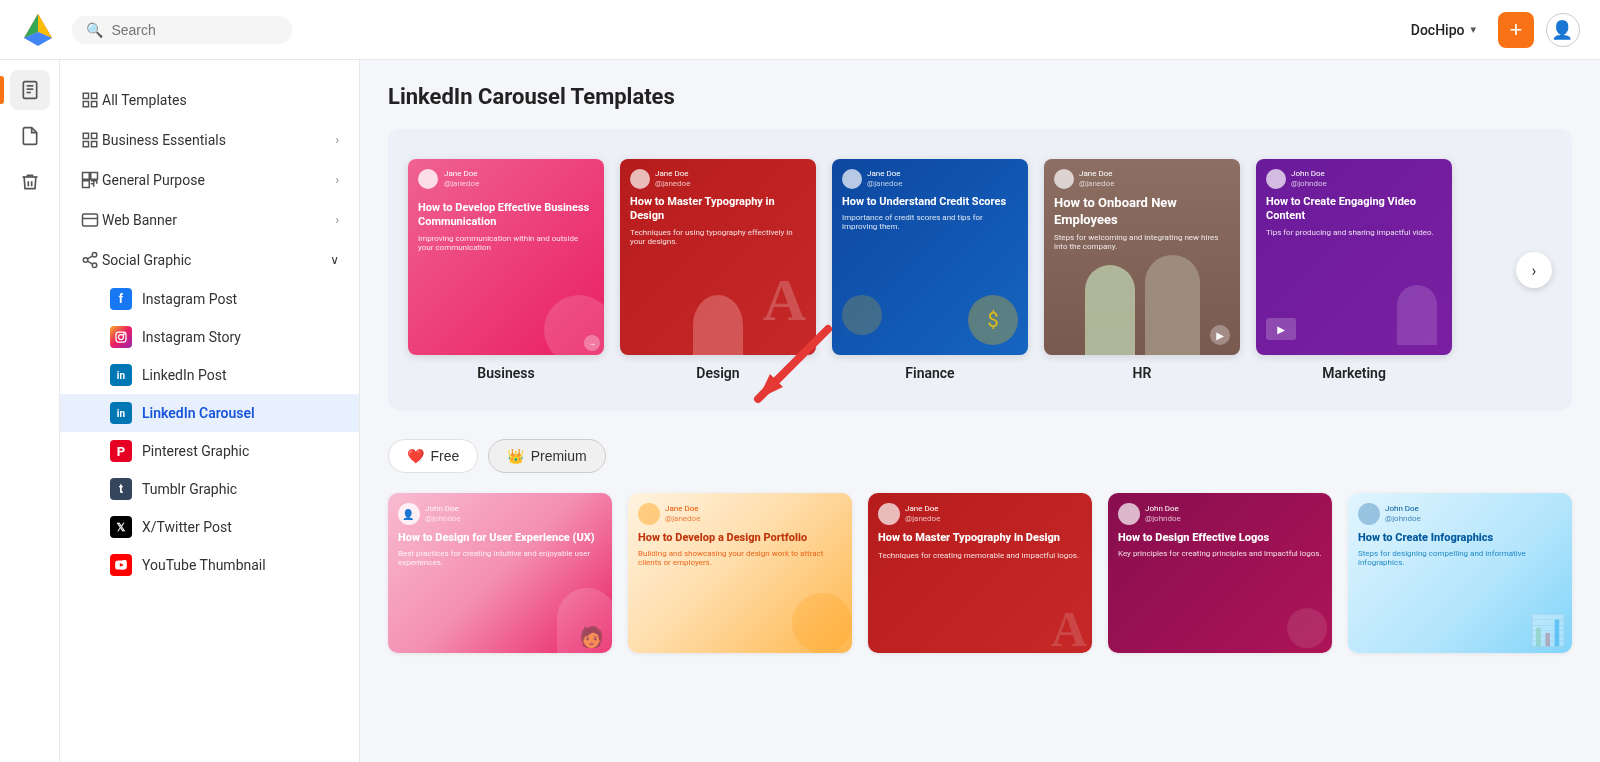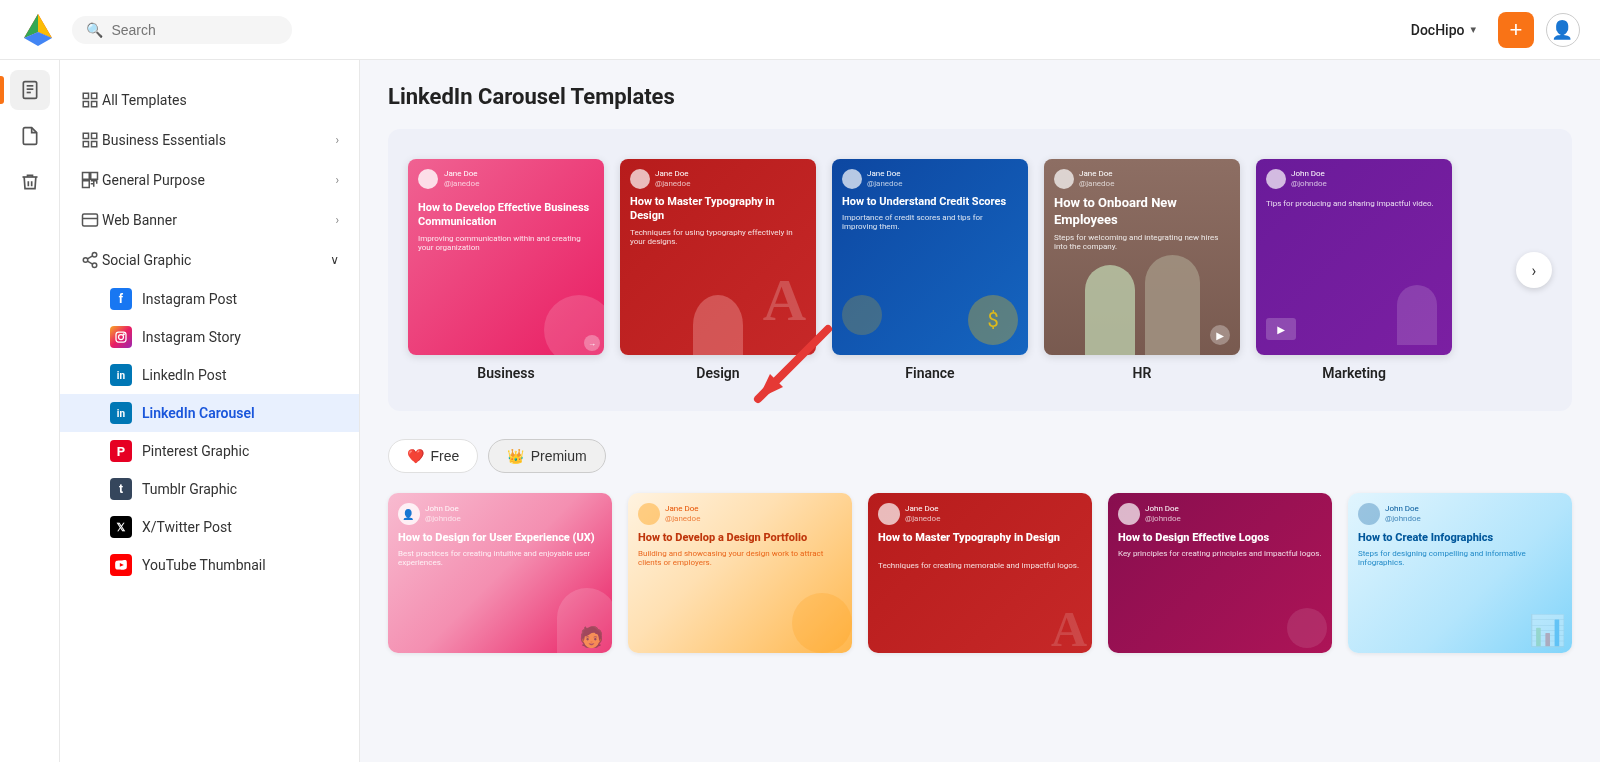--- a/index.html
+++ b/index.html
@@ -320,21 +320,21 @@
       <div class="carousel-items">
 
         <div class="cat-card">
           <div class="cat-thumb">
             <div class="cat-content" style="background: linear-gradient(135deg, #f06292 0%, #e91e63 100%); width:100%; height:100%; display:flex; flex-direction:column; padding:10px; color:#fff; position:relative; overflow:hidden;">
               <div class="cat-top">
                 <div class="cat-avatar" style="background: rgba(255,255,255,0.8); width:20px; height:20px; border-radius:50%;"></div>
                 <div class="cat-user-info" style="font-size:8px; line-height:1.2; color:#fff;">Jane Doe<br><span style="opacity:0.7;">@janedoe</span></div>
               </div>
               <div style="font-size:11px; font-weight:700; line-height:1.3; margin-top:4px;">How to Develop Effective Business Communication</div>
-              <div style="font-size:8px; opacity:0.85; margin-top:4px;">Improving communication within and creating your organization</div>
+              <div style="font-size:8px; opacity:0.85; margin-top:4px;">Improving communication within and outside your communication</div>
               <div style="position:absolute; bottom:4px; right:4px; width:16px; height:16px; border-radius:50%; background:rgba(255,255,255,0.3); display:flex; align-items:center; justify-content:center; font-size:8px;">→</div>
 
               <div style="position:absolute; bottom:-10px; right:-10px; width:70px; height:70px; border-radius:50%; background:rgba(255,255,255,0.15);"></div>
             </div>
           </div>
           <span class="cat-label">Business</span>
         </div>
 
         <div class="cat-card">
           <div class="cat-thumb">
@@ -396,20 +396,21 @@
           <span class="cat-label">HR</span>
         </div>
 
         <div class="cat-card">
           <div class="cat-thumb">
             <div style="background: linear-gradient(135deg, #6a1b9a 0%, #7b1fa2 100%); width:100%; height:100%; display:flex; flex-direction:column; padding:10px; color:#fff; position:relative; overflow:hidden;">
               <div style="display:flex; align-items:center; gap:5px; margin-bottom:6px;">
                 <div style="background: rgba(255,255,255,0.7); width:20px; height:20px; border-radius:50%;"></div>
                 <div style="font-size:8px; line-height:1.2;">John Doe<br><span style="opacity:0.7;">@johndoe</span></div>
               </div>
+              <div style="font-size:11px; font-weight:700; line-height:1.3;">How to Create Engaging Video Content</div>
               <div style="font-size:8px; opacity:0.85; margin-top:4px;">Tips for producing and sharing impactful video.</div>
 
               <div style="position:absolute; bottom:5px; right:5px; width:60px; height:70px; display:flex; align-items:center; justify-content:center;">
                 <div style="width:40px; height:60px; background:rgba(255,255,255,0.15); border-radius:20px 20px 0 0;"></div>
               </div>
 
               <div style="position:absolute; bottom:15px; left:10px; width:30px; height:22px; background:rgba(255,255,255,0.2); border-radius:3px; display:flex; align-items:center; justify-content:center; font-size:10px;">▶</div>
             </div>
           </div>
           <span class="cat-label">Marketing</span>
@@ -468,21 +469,21 @@
       </div>
 
       <div class="template-card">
         <div class="template-thumb">
           <div style="background: linear-gradient(135deg, #b71c1c 0%, #c62828 100%); width:100%; height:100%; display:flex; flex-direction:column; padding:10px; color:#fff; position:relative; overflow:hidden;">
             <div style="display:flex; align-items:center; gap:5px; margin-bottom:6px;">
               <div style="background: rgba(255,255,255,0.7); width:22px; height:22px; border-radius:50%;"></div>
               <div style="font-size:8px; line-height:1.2;">Jane Doe<br><span style="opacity:0.7;">@janedoe</span></div>
             </div>
             <div style="font-size:11px; font-weight:800; line-height:1.3;">How to Master Typography in Design</div>
-            <div style="font-size:8px; opacity:0.85; margin-top:16px;">Techniques for creating memorable and impactful logos.</div>
+            <div style="font-size:8px; opacity:0.85; margin-top:6px;">Techniques for creating memorable and impactful logos.</div>
             <div style="position:absolute; bottom:-5px; right:5px; font-size:50px; font-weight:900; opacity:0.15; font-family:serif; color:#fff;">A</div>
           </div>
         </div>
       </div>
 
       <div class="template-card">
         <div class="template-thumb">
           <div style="background: linear-gradient(135deg, #880e4f 0%, #ad1457 100%); width:100%; height:100%; display:flex; flex-direction:column; padding:10px; color:#fff; position:relative; overflow:hidden;">
             <div style="display:flex; align-items:center; gap:5px; margin-bottom:6px;">
               <div style="background: rgba(255,255,255,0.7); width:22px; height:22px; border-radius:50%;"></div>

